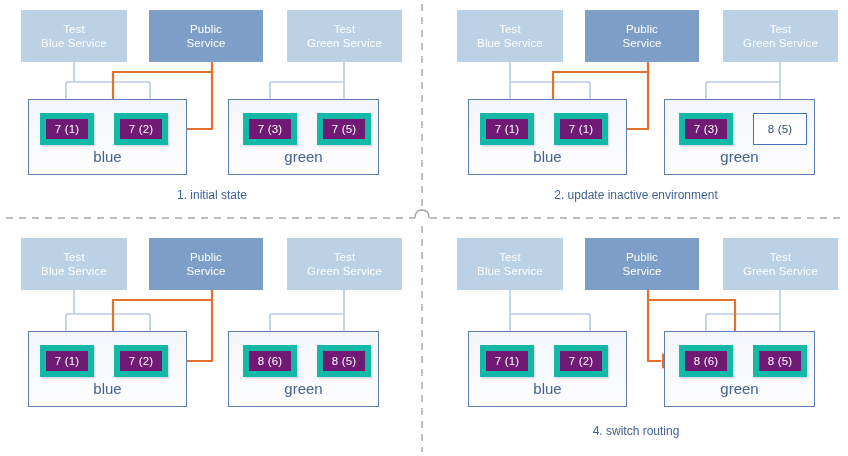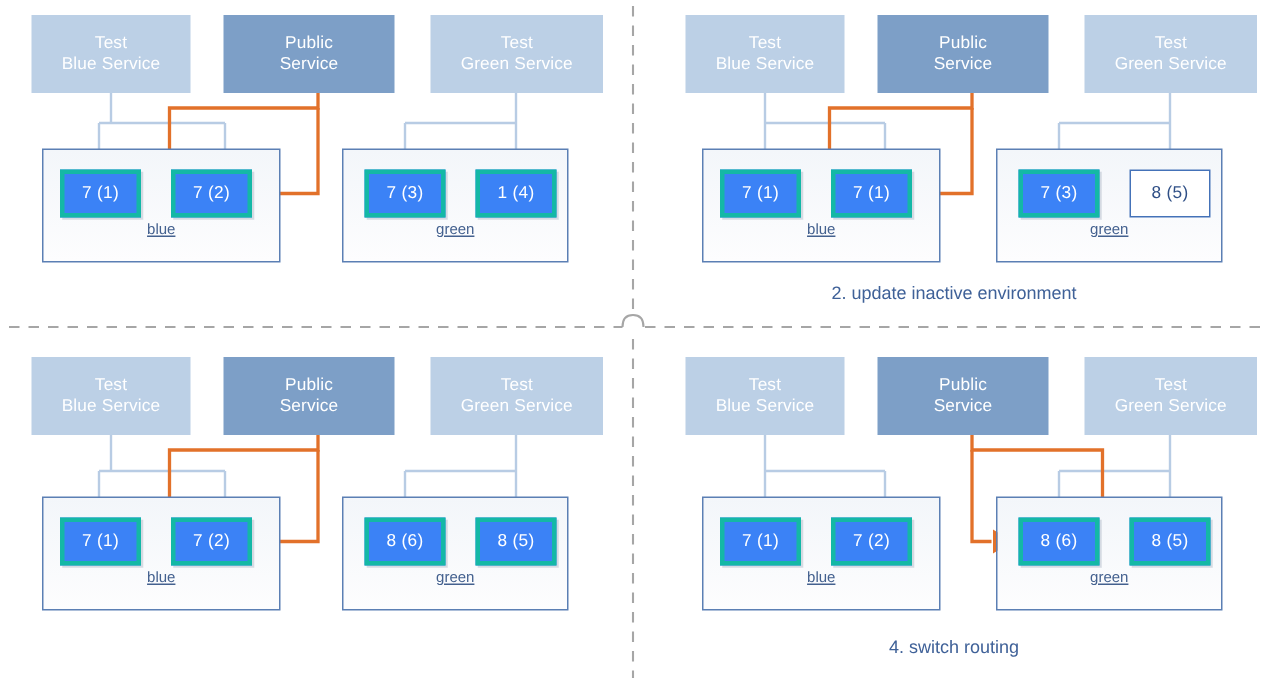--- a/index.html
+++ b/index.html
@@ -16,26 +16,26 @@
   .svc{position:absolute;box-sizing:border-box;display:flex;align-items:center;
        justify-content:center;text-align:center;color:#ffffff;font-size:11.5px;
        line-height:14px;letter-spacing:.1px;}
   .svc.light{background:#bcd0e6;}
   .svc.dark{background:#7d9fc7;}
 
   
   .env{position:absolute;box-sizing:border-box;border:1px solid #5b7fb4;
        background:linear-gradient(180deg,#f3f6fa 0%,#fdfdfe 100%);}
   .envlabel{position:absolute;width:100%;text-align:center;color:#44618f;
-            font-size:10px;text-decoration:underline;}
+            font-size:15px;}
 
   
   .inst{position:absolute;box-sizing:border-box;display:flex;align-items:center;
         justify-content:center;font-size:11.5px;letter-spacing:.2px;}
-  .inst.filled{background:#3b82f6;color:#ffffff;border:3px solid #14b8a6;
+  .inst.filled{background:#701a75;color:#ffffff;border:6px solid #14b8a6;
                box-shadow:1.5px 1.5px 0 rgba(170,180,195,.45);}
   .inst.hollow{background:#ffffff;color:#2f4f86;border:1px solid #4472b8;}
 
   
   .caption{position:absolute;width:100%;text-align:center;color:#3f6198;
            font-size:12px;}
 
   
   svg.links{position:absolute;left:0;top:0;width:424px;height:228px;overflow:visible;}
   svg.dividers{position:absolute;left:0;top:0;width:848px;height:456px;}
@@ -91,22 +91,23 @@
     <div class="env" style="left:28px;top:99px;width:159px;height:76px;">
       <div class="envlabel" style="top:48px;">blue</div>
     </div>
     <div class="inst filled" style="left:40px;top:113px;width:54px;height:32px;">7 (1)</div>
     <div class="inst filled" style="left:114px;top:113px;width:54px;height:32px;">7 (2)</div>
 
     <div class="env" style="left:228px;top:99px;width:151px;height:76px;">
       <div class="envlabel" style="top:48px;">green</div>
     </div>
     <div class="inst filled" style="left:243px;top:113px;width:54px;height:32px;">7 (3)</div>
-    <div class="inst filled" style="left:317px;top:113px;width:54px;height:32px;">1 (4)</div>
-
+    <div class="inst filled" style="left:317px;top:113px;width:54px;height:32px;">7 (5)</div>
+
+    <div class="caption" style="top:188px;">1. initial state</div>
   </div>
 
   <div class="quad q2">
     <svg class="links">
       <path class="blue-line" d="M86,62 L86,82 M86,82 L166,82 M86,82 L86,106 M166,82 L166,106"></path>
       <polygon class="blue-fill" points="81,104 91,104 86,114"></polygon>
       <polygon class="blue-fill" points="161,104 171,104 166,114"></polygon>
       <path class="blue-line" d="M356,62 L356,82 M282,82 L356,82 M282,82 L282,106 M356,82 L356,106"></path>
       <polygon class="blue-fill" points="277,104 287,104 282,114"></polygon>
       <polygon class="blue-fill" points="351,104 361,104 356,114"></polygon>

